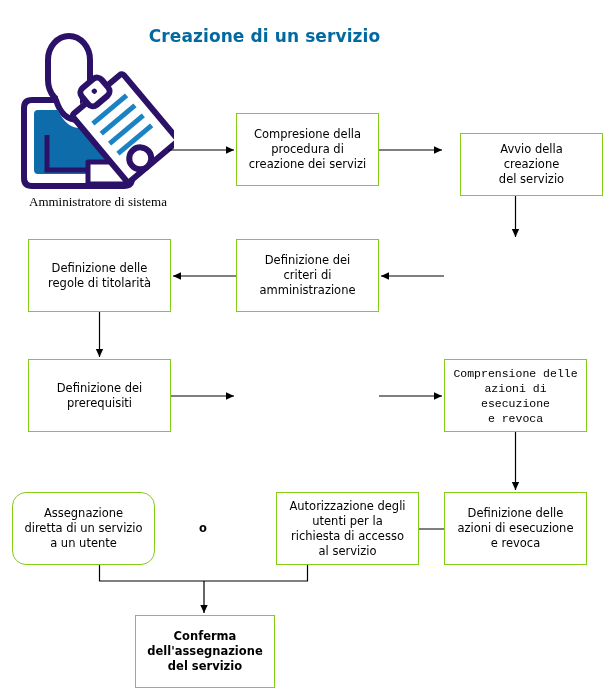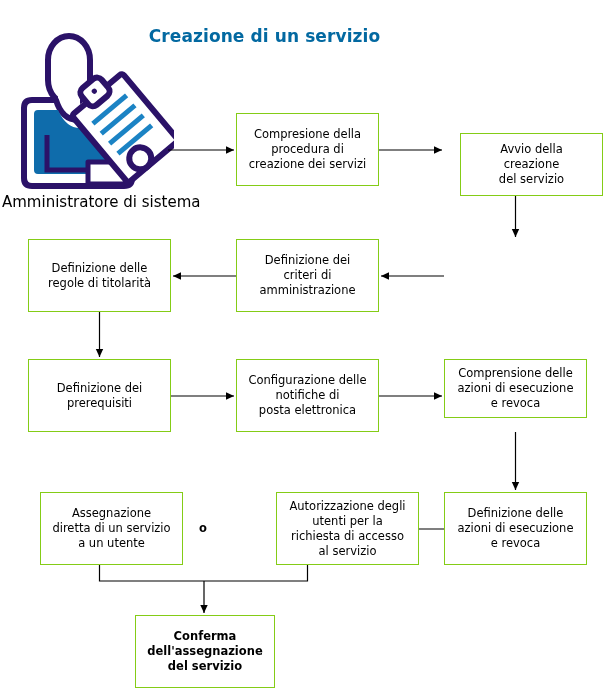--- a/index.html
+++ b/index.html
@@ -46,26 +46,27 @@
     top: 26px;
     width: 529px;
     text-align: center;
     font-size: 17px;
     font-weight: bold;
     letter-spacing: 0.1px;
     color: #0369a1;
   }
   #actor-label {
     position: absolute;
-    left: 2px;
+    left: 29px;
     top: 195px;
-    font-size: 15px;
+    font-size: 13px;
     line-height: 14px;
     color: #000000;
     white-space: nowrap;
+    font-family: Liberation Serif, serif;
   }
   #or-label {
     position: absolute;
     left: 190px;
     top: 521px;
     width: 26px;
     text-align: center;
     font-size: 11.5px;
     font-weight: bold;
     color: #000000;
@@ -167,38 +168,35 @@
   <div class="node-box" style="left:236px; top:239px; width:143px; height:73px;">Definizione dei
 criteri di
 amministrazione</div>
 
   <div class="node-box" style="left:28px; top:239px; width:143px; height:73px;">Definizione delle
 regole di titolarità</div>
 
   <div class="node-box" style="left:28px; top:359px; width:143px; height:73px;">Definizione dei
 prerequisiti</div>
 
-  <div class="node-box" style="left:236px; top:359px; width:143px; height:73px;">Configurazione delle
-notifiche di
-posta elettronica</div>
-
-  <div class="node-box" style="left:444px; top:359px; width:143px; height:59px;">Comprensione delle
+
+  <div class="node-box" style="left:444px; top:359px; width:143px; height:73px;font-family:Liberation Mono, monospace;">Comprensione delle
 azioni di esecuzione
 e revoca</div>
 
   <div class="node-box" style="left:444px; top:492px; width:143px; height:73px;">Definizione delle
 azioni di esecuzione
 e revoca</div>
 
   <div class="node-box" style="left:236px; top:492px; width:143px; height:73px;margin-left:40px;">Autorizzazione degli
 utenti per la
 richiesta di accesso
 al servizio</div>
 
-  <div class="node-box" style="left:40px; top:492px; width:143px; height:73px;">Assegnazione
+  <div class="node-box" style="left:12px; top:492px; width:143px; height:73px;border-radius:14px;">Assegnazione
 diretta di un servizio
 a un utente</div>
 
   <div class="node-box" style="left:135px; top:615px; width:140px; height:73px;font-weight:bold;">Conferma
 dell'assegnazione
 del servizio</div>
 
 </div>
 
 </body></html>

